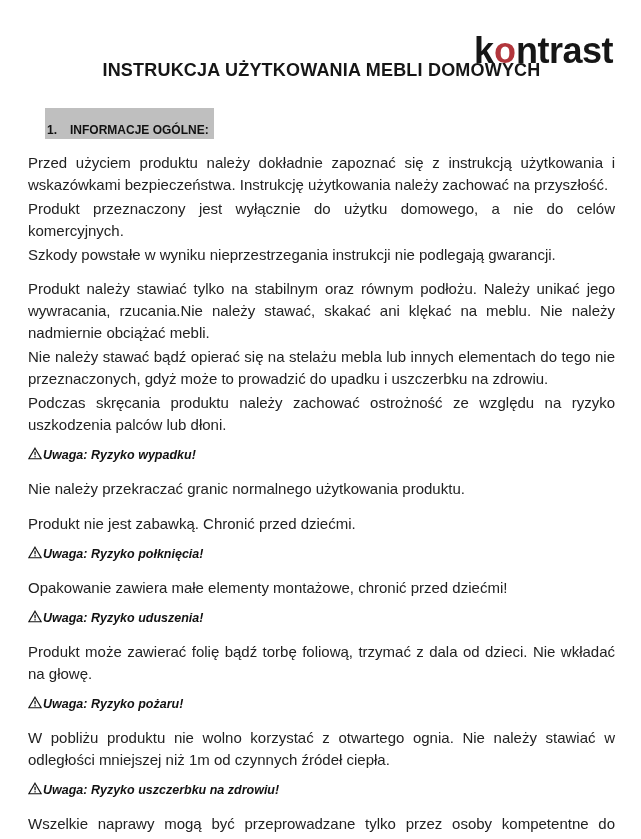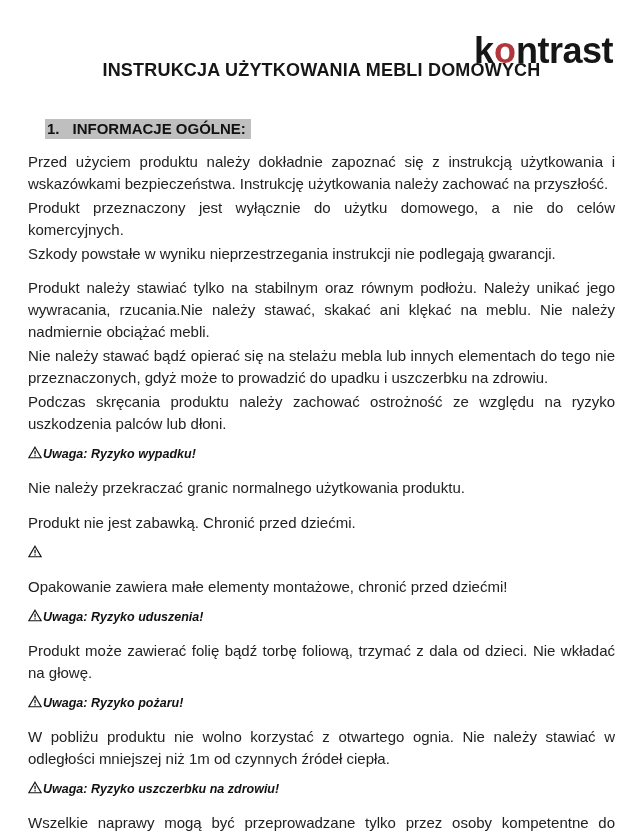--- a/index.html
+++ b/index.html
@@ -28,22 +28,22 @@
     margin: 8px 0 0 0;
     text-align: center;
     font-size: 18px; font-weight: bold; letter-spacing: 0.2px;
     color: #161616;
   }
   
   .heading { margin: 38px 0 0 17px; line-height: 20px; }
   .heading.second { margin-top: 8px; }
   .heading .hl {
     background: #bfbfbf;
-    padding: 1px 5px 2px 2px;
-    font-size: 15px; font-weight: bold; color: #111;
+    padding: 15px 5px 2px 2px;
+    font-size: 12px; font-weight: bold; color: #111;
   }
   .heading .h-num { margin-right: 13px; }
   
   .para {
     margin: 1px 0 2px 0;
     font-size: 15px; line-height: 22px;
     text-align: justify;
     color: #222;
   }
   .para.gap { margin-top: 12px; }
@@ -91,21 +91,21 @@
   </div>
 
   <p class="para gap">Nie należy przekraczać granic normalnego użytkowania produktu.</p>
   <p class="para gap-sm">Produkt nie jest zabawką. Chronić przed dziećmi.</p>
 
   <div class="warning">
     <svg class="tri-icon" width="14" height="13" viewBox="0 0 24 22">
         <path d="M12 2 L22.5 20 L1.5 20 Z" fill="none" stroke="#141414" stroke-width="2"></path>
         <rect x="11" y="8" width="2.2" height="6" fill="#141414"></rect>
         <rect x="11" y="15.6" width="2.2" height="2.2" fill="#141414"></rect>
-      </svg>
+      </svg><span>Uwaga: Ryzyko połknięcia!</span>
   </div>
 
   <p class="para gap">Opakowanie zawiera małe elementy montażowe, chronić przed dziećmi!</p>
 
   <div class="warning">
     <svg class="tri-icon" width="14" height="13" viewBox="0 0 24 22">
         <path d="M12 2 L22.5 20 L1.5 20 Z" fill="none" stroke="#141414" stroke-width="2"></path>
         <rect x="11" y="8" width="2.2" height="6" fill="#141414"></rect>
         <rect x="11" y="15.6" width="2.2" height="2.2" fill="#141414"></rect>
       </svg><span>Uwaga: Ryzyko uduszenia!</span>

